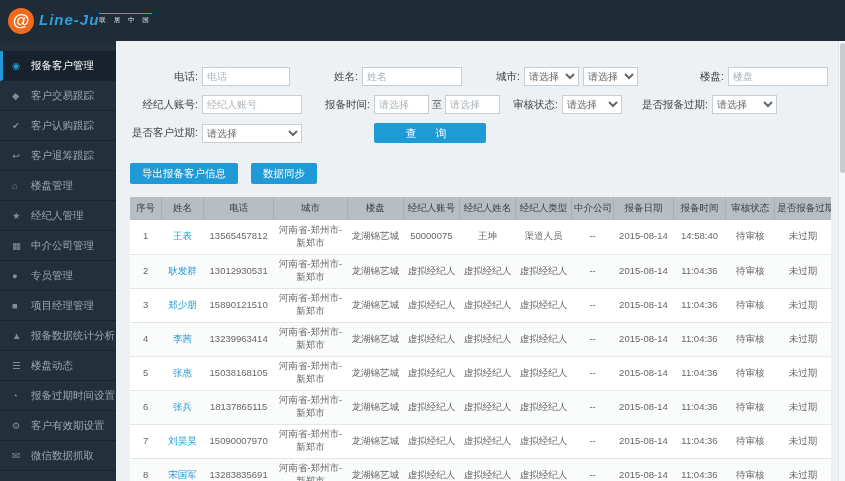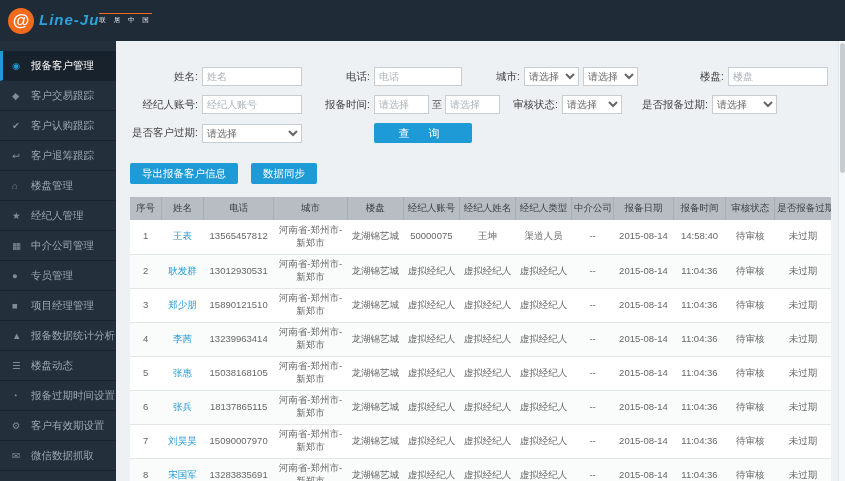--- a/index.html
+++ b/index.html
@@ -30,21 +30,21 @@
   .fg{display:flex;align-items:center}
   .fg label{text-align:right;color:#444;font-size:10.5px;padding-right:4px;white-space:nowrap}
   .lab-a{width:72px}.lab-b{width:60px}.lab-c{width:50px}.lab-d{width:78px}
   .mlg{margin-left:12px}
   input.txt{height:19px;border:1px solid #c6ced4;background:#fff;font-size:10px;color:#666;padding:0 4px;outline:none}
   input.txt::placeholder{color:#aab2b8}
   select.sel{height:19px;border:1px solid #c6ced4;background:#fff;font-size:10px;color:#666;outline:none}
   .w100{width:100px}.w88{width:88px}.w55{width:55px}.w60{width:60px}.w65{width:65px}.w112{width:100px}
   .to-lbl{width:16px;text-align:center;color:#555;font-size:10px}
   .spacer60{width:60px}
-  .btn-query{width:98px;height:20px;background:#1e9ad6;color:#fff;border:none;font-size:11px;letter-spacing:8px;cursor:pointer;border-radius:2px}
+  .btn-query{width:112px;height:20px;background:#1e9ad6;color:#fff;border:none;font-size:11px;letter-spacing:8px;cursor:pointer;border-radius:2px}
 
   .action-row{display:flex;align-items:center;margin-top:20px}
   .btn-action{height:21px;background:#1e9ad6;color:#fff;border:none;border-radius:2px;padding:0 12px;font-size:10.5px;margin-right:13px;cursor:pointer}
 
   
   .table-wrap{margin-top:13px;background:#fff}
   table{width:100%;border-collapse:collapse;table-layout:fixed}
   th{background:#b7bdc3;color:#3a4046;font-weight:normal;font-size:9.5px;height:23px;padding:0 2px;border-right:1px solid #a9afb5;white-space:nowrap;overflow:hidden}
   th:last-child{border-right:none}
   td{border-bottom:1px solid #e4e7ea;text-align:center;padding:3px 2px;color:#666;font-size:9.5px;height:34px;word-break:break-all;line-height:1.35}
@@ -130,27 +130,27 @@
       <div class="nav-item">
         <span class="icn">✉</span>
         <span>微信数据抓取</span>
       </div>
     </div>
 
   <div class="main">
 
     <div class="search-area">
       <div class="frow">
+        <div class="fg mlg">
+          <label class="lab-b">电话:</label>
+          <input class="txt w88" type="text" placeholder="电话" style="">
+        </div>
         <div class="fg">
           <label class="lab-a">姓名:</label>
           <input class="txt w100" type="text" placeholder="姓名" style="">
-        </div>
-        <div class="fg mlg">
-          <label class="lab-b">电话:</label>
-          <input class="txt w88" type="text" placeholder="电话" style="">
         </div>
         <div class="fg mlg">
           <label class="lab-c">城市:</label>
           <select class="sel w55"><option>请选择</option></select>
           <select class="sel w55" style="margin-left:4px"><option>请选择</option></select>
         </div>
         <div class="fg mlg">
           <label class="lab-d">楼盘:</label>
           <input class="txt w112" type="text" placeholder="楼盘" style="">
         </div>

